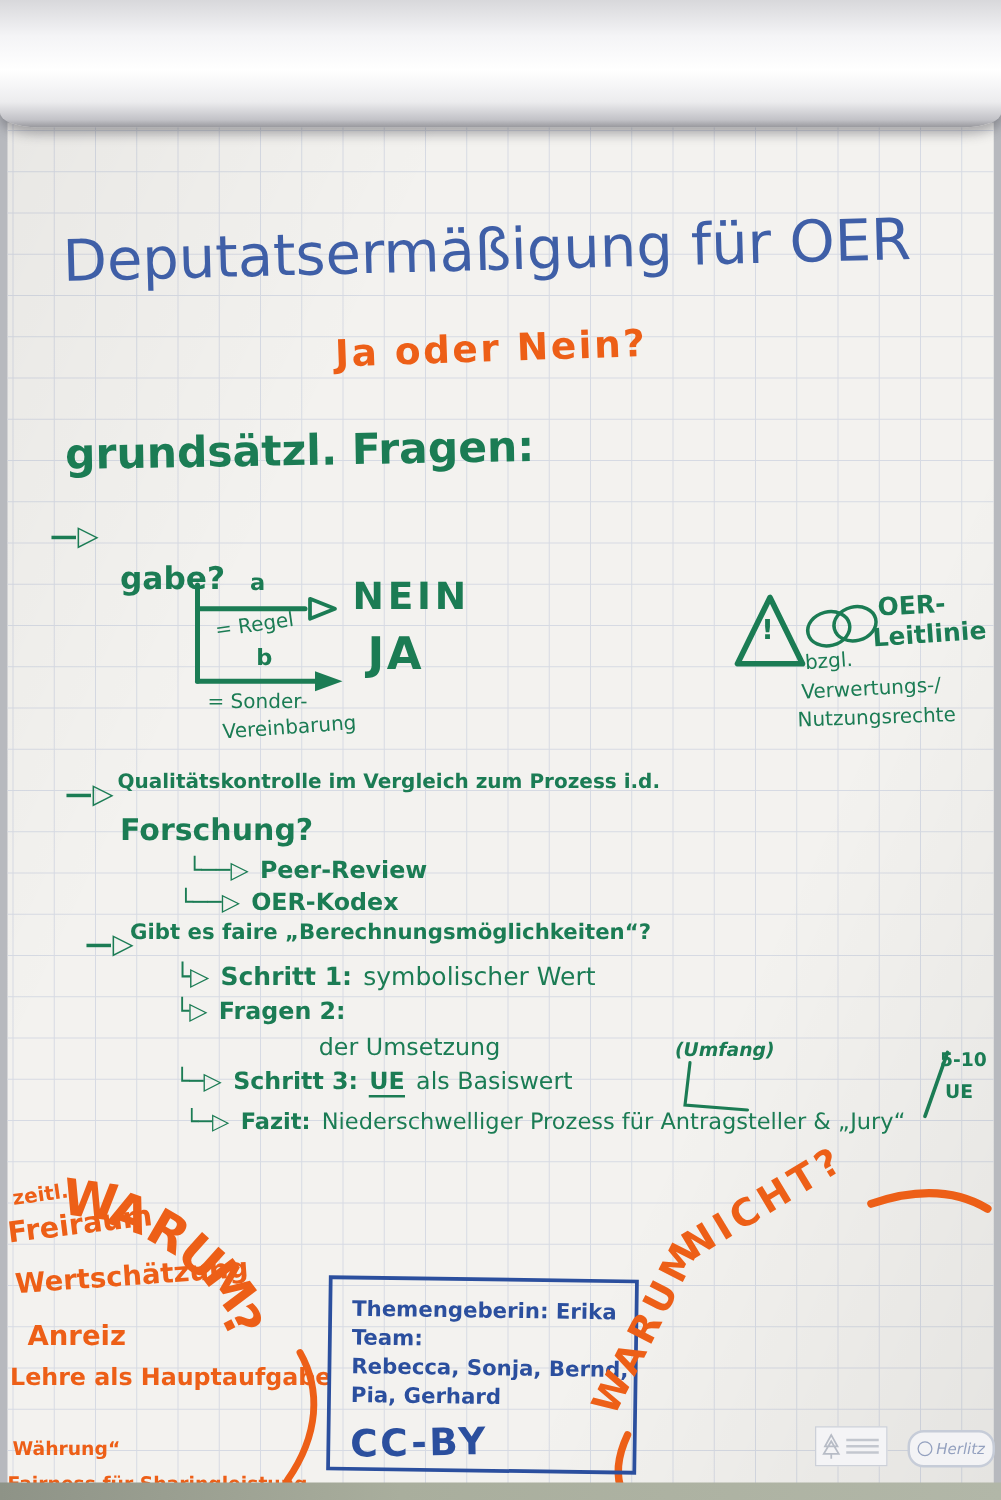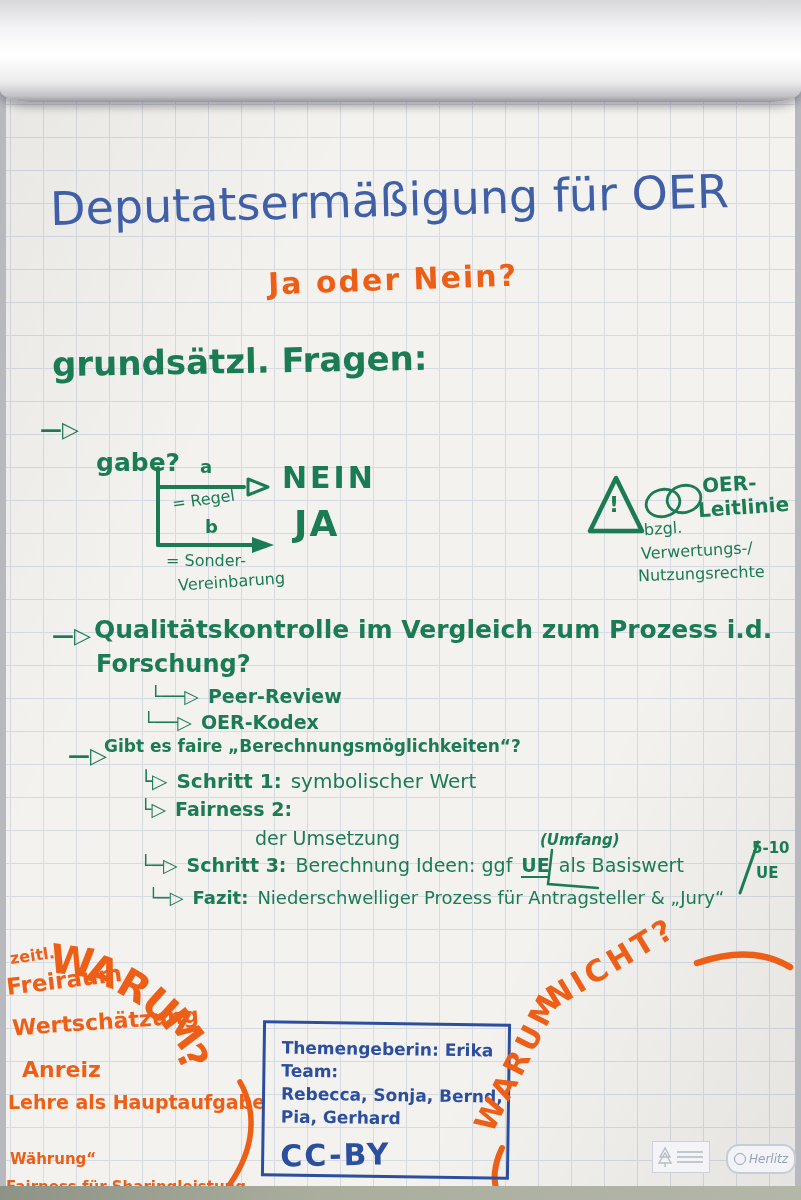--- a/index.html
+++ b/index.html
@@ -97,50 +97,49 @@
   <div class="t g bold" style="left:294px;top:505px;font-size:36px;letter-spacing:2px;">JA</div>
 
   <div class="t g bold" style="left:609px;top:493px;font-size:22px;">!</div>
   <div class="t g bold" style="left:702px;top:474px;font-size:20px;transform:rotate(-3deg);">OER-</div>
   <div class="t g bold" style="left:698px;top:497px;font-size:20px;transform:rotate(-4deg);">Leitlinie</div>
   <div class="t g" style="left:644px;top:521px;font-size:16px;transform:rotate(-4deg);">bzgl.</div>
   <div class="t g" style="left:641px;top:543px;font-size:16px;transform:rotate(-3deg);">Verwertungs-/</div>
   <div class="t g" style="left:638px;top:566px;font-size:16px;transform:rotate(-2deg);">Nutzungsrechte</div>
 
   <div class="t g bold" style="left:52px;top:624px;font-size:22px;">—▷</div>
-  <div class="t g bold" style="left:94px;top:617px;font-size:25px;">Qualitätskontrolle im Vergleich zum Prozess i.d.</div>
+  <div class="t g bold" style="left:94px;top:617px;font-size:16px;">Qualitätskontrolle im Vergleich zum Prozess i.d.</div>
   <div class="t g bold" style="left:96px;top:652px;font-size:24px;">Forschung?</div>
   <div class="t g row" style="left:150px;top:687px;font-size:19px;">
     <span>└──▷</span>
     <span class="bold">Peer-Review</span>
   </div>
   <div class="t g row" style="left:143px;top:713px;font-size:19px;">
     <span>└──▷</span>
     <span class="bold">OER-Kodex</span>
   </div>
 
   <div class="t g bold" style="left:68px;top:744px;font-size:22px;">—▷</div>
   <div class="t g bold" style="left:104px;top:738px;font-size:17px;text-align:center;">Gibt es faire „Berechnungsmöglichkeiten“?</div>
 
   <div class="t g row" style="left:140px;top:771px;font-size:20px;">
     <span>└▷</span>
     <span class="bold">Schritt 1:</span>
     <span>symbolischer Wert</span>
   </div>
   <div class="t g row" style="left:140px;top:800px;font-size:19px;">
     <span>└▷</span>
-    <span class="bold">Fairness 2:</span>
+    <span class="bold">Fragen 2:</span>
   </div>
   <div class="t g" style="left:255px;top:829px;font-size:19px;">der Umsetzung</div>
 
   <div class="t g" style="left:540px;top:833px;font-size:15px;font-weight:bold;font-style:italic;">(Umfang)</div>
   <div class="t g row" style="left:140px;top:856px;font-size:19px;">
     <span>└─▷</span>
     <span class="bold">Schritt 3:</span>
-    <span>Berechnung Ideen: ggf</span>
     <span class="bold" style="border-bottom:2px solid #1b7c54;">UE</span>
     <span>als Basiswert</span>
   </div>
   <div class="t g bold" style="left:752px;top:841px;font-size:15px;">5-10</div>
   <div class="t g bold" style="left:756px;top:866px;font-size:15px;">UE</div>
 
   <div class="t g row" style="left:148px;top:889px;font-size:18px;">
     <span>└─▷</span>
     <span class="bold">Fazit:</span>
     <span>Niederschwelliger Prozess für Antragsteller &amp; „Jury“</span>

